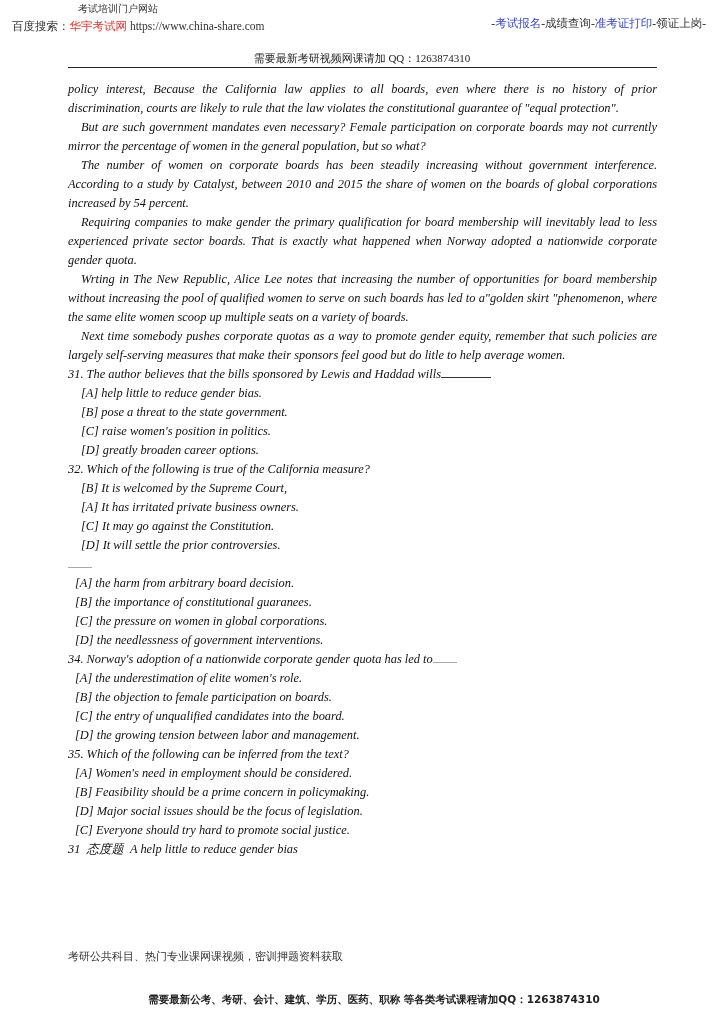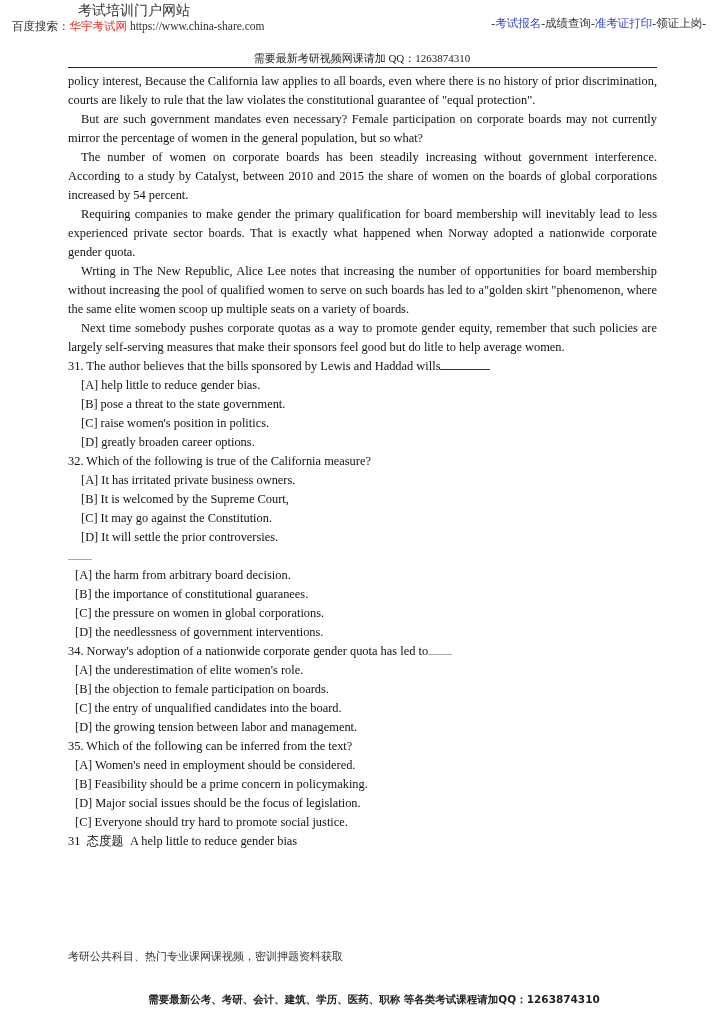--- a/index.html
+++ b/index.html
@@ -1,27 +1,27 @@
 <!DOCTYPE html>
 <html><head>
   <meta charset="utf-8">
   <style>
     html, body { margin:0; padding:0; background:#ffffff; }
     body { width:724px; height:1024px; position:relative; overflow:hidden;
       font-family:"Liberation Serif","DejaVu Serif",serif; color:#111; }
     .abs { position:absolute; white-space:nowrap; }
-    .hdr-site { left:78px; top:2px; font-size:14px; color:#333; }
+    .hdr-site { left:78px; top:2px; font-size:10px; color:#333; }
     .hdr-search { left:12px; top:19px; font-size:11.5px; color:#333; }
     .hdr-search .brand { color:#e8312a; }
     .hdr-search .url { color:#333; }
     .hdr-links { right:18px; top:16px; font-size:11.5px; color:#333; }
     .hdr-links .lnk { color:#3344cc; }
     .hdr-banner { left:0; width:724px; text-align:center; top:51px; font-size:11px; color:#222; }
     .hdr-rule { position:absolute; left:68px; top:67px; width:589px; height:0; border-top:1.2px solid #222; }
-    .content { position:absolute; left:68px; top:72px; width:589px; font-size:12.4px; line-height:19px; }
+    .content { position:absolute; left:68px; top:80px; width:589px; font-size:12.4px; line-height:19px;font-style:italic; }
     .p { text-align:justify; }
     .indent { text-indent:13px; }
     .q { margin:0; }
     .opt { padding-left:13px; }
     .opt.narrow { padding-left:7px; }
     .blank { display:inline-block; border-bottom:1px solid #333; vertical-align:baseline; height:1px; }
     .blank.dim { border-bottom-color:#aaa; }
     .cn { font-family:"DejaVu Sans",sans-serif; font-size:11.6px; line-height:19.5px; }
     .footer-note { left:68px; top:949px; font-size:11px; color:#333; font-family:"DejaVu Sans",sans-serif; }
     .footer-qq { left:0; width:724px; text-align:center; top:993px; font-size:10.5px; font-weight:bold; color:#222; font-family:"DejaVu Sans",sans-serif;margin-left:12px; }
@@ -51,22 +51,22 @@
   <div class="q">
     <div><span>31. The author believes that the bills sponsored by Lewis and Haddad wills</span><span class="blank" style="width:50px"></span></div>
     <div class="opt">[A] help little to reduce gender bias.</div>
     <div class="opt">[B] pose a threat to the state government.</div>
     <div class="opt">[C] raise women's position in politics.</div>
     <div class="opt">[D] greatly broaden career options.</div>
   </div>
 
   <div class="q">
     <div>32. Which of the following is true of the California measure?</div>
+    <div class="opt">[B] It is welcomed by the Supreme Court,</div>
     <div class="opt">[A] It has irritated private business owners.</div>
-    <div class="opt">[B] It is welcomed by the Supreme Court,</div>
     <div class="opt">[C] It may go against the Constitution.</div>
     <div class="opt">[D] It will settle the prior controversies.</div>
   </div>
 
   <div class="q">
     <div><span class="blank dim" style="width:24px"></span></div>
     <div class="opt narrow">[A] the harm from arbitrary board decision.</div>
     <div class="opt narrow">[B] the importance of constitutional guaranees.</div>
     <div class="opt narrow">[C] the pressure on women in global corporations.</div>
     <div class="opt narrow">[D] the needlessness of government interventions.</div>

